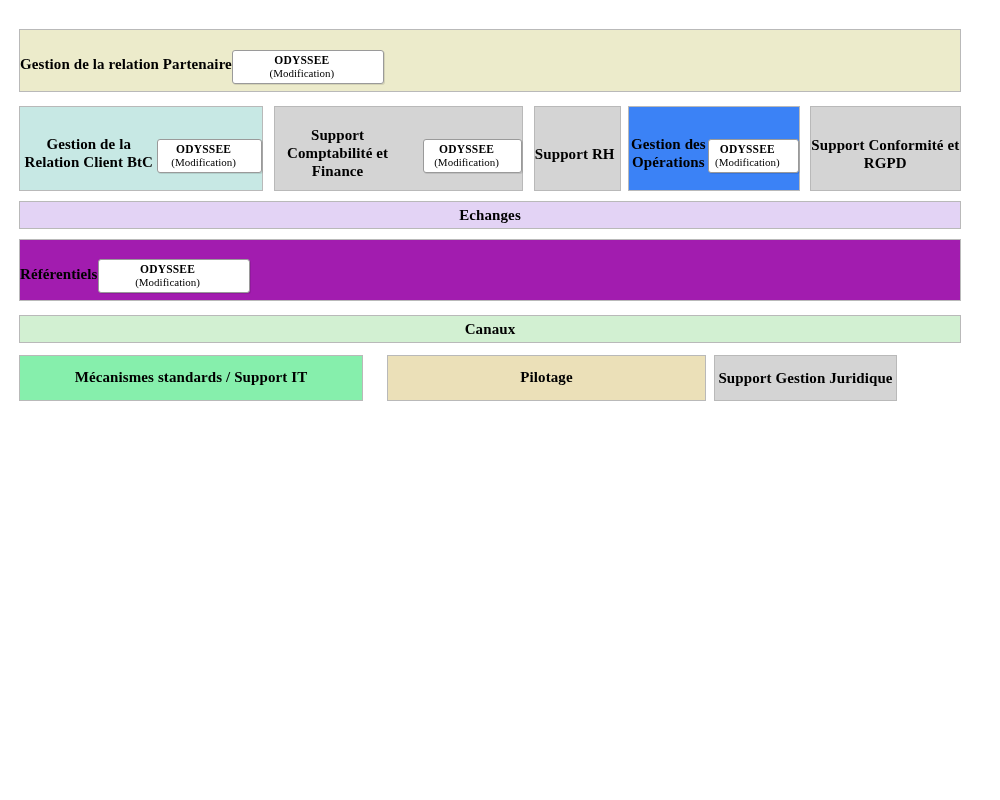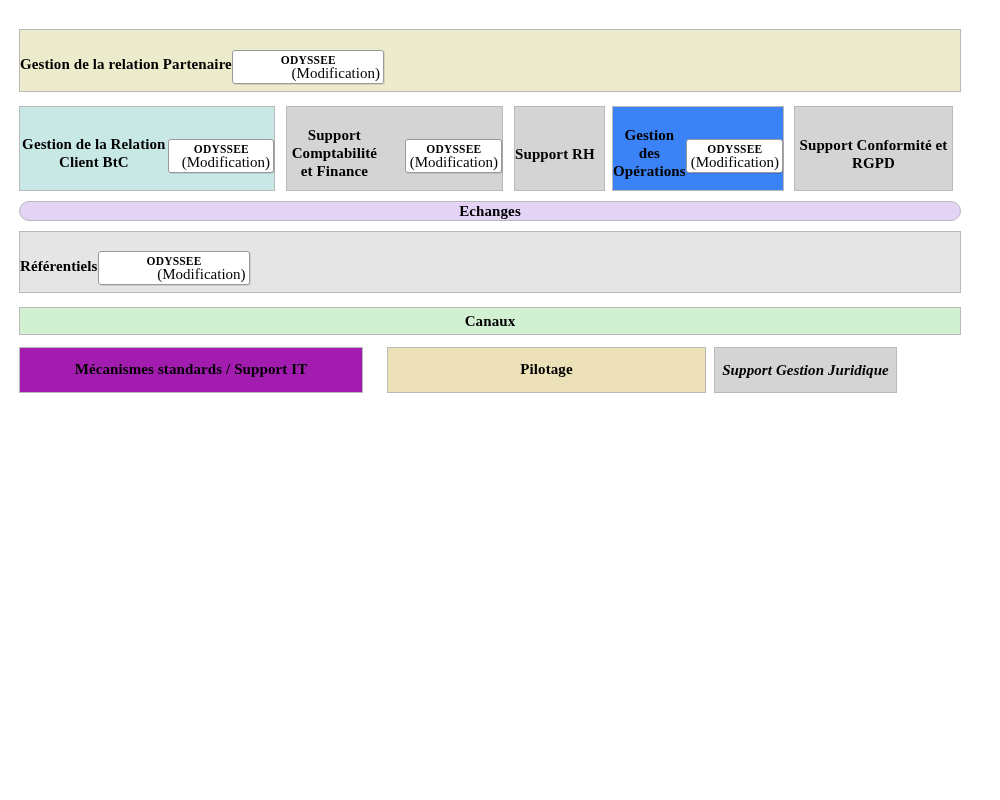--- a/index.html
+++ b/index.html
@@ -39,67 +39,65 @@
     letter-spacing: 0.1px;
   }
 
   .app-box {
     box-sizing: border-box;
     background: #ffffff;
     border: 1px solid #9a9a9a;
     border-radius: 3px;
     width: 152px;
     margin-top: 5px;
-    padding: 3px 3px 4px 4px;
+    padding: 3px 16px 4px 4px;
     text-align: center;
     box-shadow: 1px 1px 0 rgba(0,0,0,0.10);
   }
   .app-name {
     font-weight: bold;
     font-size: 11.5px;
     line-height: 13px;
     letter-spacing: 0.2px;
   }
   .app-state {
-    font-size: 15px;
+    font-size: 11px;
     line-height: 12px;
-    text-align: right;
   }
 
   
   .row-partner {
     height: 63px;
   }
 
   
   .row-domains {
     display: flex;
     margin-top: 14px;
     height: 85px;
   }
   .row-domains .band {
     height: 85px;
     padding-top: 9px;
   }
   .card-client   { width: 256px; }
-  .card-finance  { width: 217px; margin-left: 11px; gap: 23px; }
+  .card-finance  { width: 249px; margin-left: 11px; gap: 23px; }
   .card-rh       { width: 91px;  margin-left: 11px; }
   .card-ops      { width: 172px; margin-left: 7px; }
   .card-rgpd     { width: 159px; margin-left: 10px; }
 
   .card-rh .band-title,
   .card-rgpd .band-title { margin-top: 2px; }
 
   
   .row-echanges {
     margin-top: 10px;
-    height: 20px;
+    height: 28px;
     justify-content: center;
     padding-top: 0;
-    border-radius: 10px;
   }
 
   
   .row-referentiels {
     margin-top: 10px;
     height: 62px;
   }
 
   
   .row-canaux {
@@ -115,21 +113,21 @@
     margin-top: 12px;
     height: 46px;
   }
   .row-support .band {
     height: 46px;
     justify-content: center;
     padding-top: 0;
   }
   .card-it        { width: 344px; }
   .card-pilotage  { width: 319px; margin-left: 24px; }
-  .card-juridique { width: 183px; margin-left: 8px; font-style: italic; }
+  .card-juridique { width: 183px; margin-left: 8px; }
 
   .card-it .band-title,
   .card-pilotage .band-title { position: relative; top: -1px; }
 </style>
 </head>
 <body>
 
 <div id="capability-map">
 
   <div class="band row-partner" style="background:#ecebcb;">
@@ -173,35 +171,35 @@
     <div class="band card-rgpd" style="background:#d4d4d4;">
       <div class="band-title">Support Conformité et RGPD</div>
     </div>
 
   </div>
 
   <div class="band row-echanges" style="background:#e3d3f5;">
     <div class="band-title">Echanges</div>
   </div>
 
-  <div class="band row-referentiels" style="background:#e5e5e5;">
+  <div class="band row-referentiels" style="background:#a21caf;">
     <div class="band-title">Référentiels</div>
     <div class="app-box">
       <div class="app-name">ODYSSEE</div>
       <div class="app-state">(Modification)</div>
     </div>
   </div>
 
   <div class="band row-canaux" style="background:#d2f0d2;">
     <div class="band-title">Canaux</div>
   </div>
 
   <div class="row-support">
 
-    <div class="band card-it" style="background:#a21caf;">
+    <div class="band card-it" style="background:#86efac;">
       <div class="band-title">Mécanismes standards / Support IT</div>
     </div>
 
     <div class="band card-pilotage" style="background:#ebe0b8;">
       <div class="band-title">Pilotage</div>
     </div>
 
     <div class="band card-juridique" style="background:#d4d4d4;">
       <div class="band-title">Support Gestion Juridique</div>
     </div>

